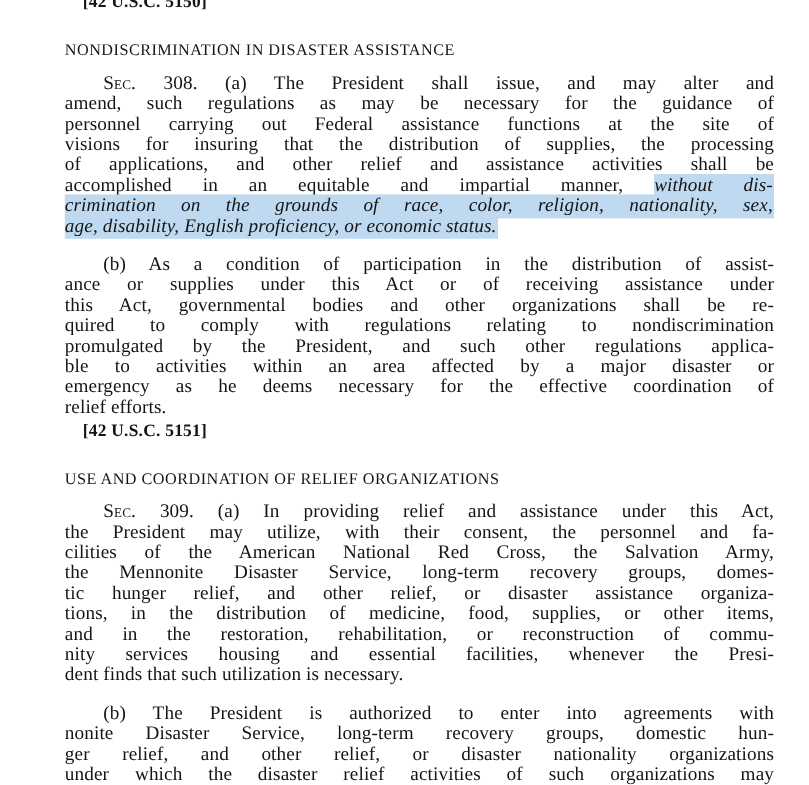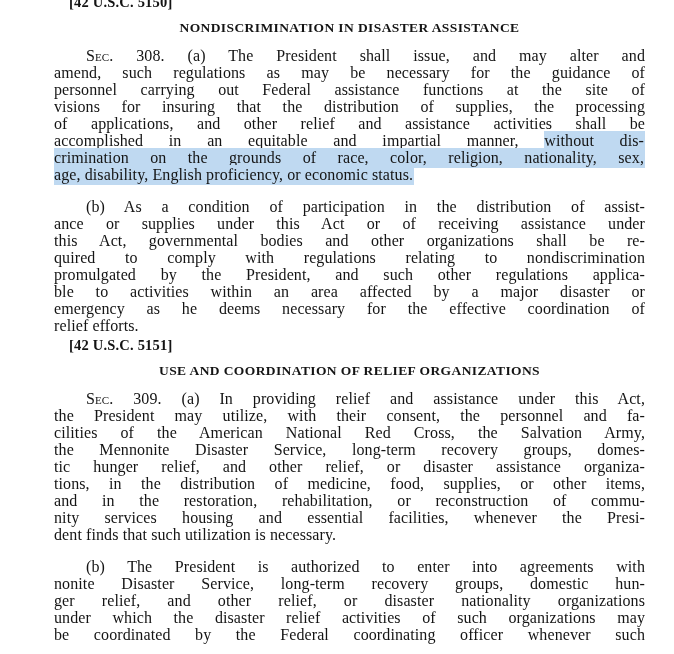--- a/index.html
+++ b/index.html
@@ -20,42 +20,42 @@
   .citation {
     font-weight: 800;
     font-size: 14.5px;
     line-height: 17px;
     padding-left: 15px;
     margin-top: 3px;
     letter-spacing: 0.2px;
   }
   .citation.clip-top { margin-top: -6px; }
   .heading {
-    margin-top: 10px;
-    text-align: center;
-    font-weight: 700;
+    margin-top: 24px;
+    font-weight: 400;
     font-size: 13.5px;
     line-height: 14px;
     letter-spacing: 0.4px;
   }
   .paragraph { margin-top: 12px; }
   .paragraph + .paragraph { margin-top: 15px; }
   .line {
     font-size: 16px;
     line-height: 17px;
     text-align: justify;
     text-align-last: justify;
     letter-spacing: 0.1px;
   }
   .line.no-justify { text-align: center; text-align-last: left; }
   .line.indent { text-indent: 32px; font-family: Liberation Serif, serif; }
   .sc { font-variant: small-caps; }
   .hl {
     background: var(--hl-color, #bfd9f1);
     padding: 1px 1px 2px 0;
+    font-style: italic;
   }
 </style>
 </head>
 <body>
 
 <div class="page" style="--page-bg: #ffffff; --text-color: #141414; --hl-color: #bfd9f1;">
   <div class="content">
       <div class="citation clip-top">[42 U.S.C. 5150]</div>
       <div class="heading">NONDISCRIMINATION IN DISASTER ASSISTANCE</div>
       <div class="paragraph">

